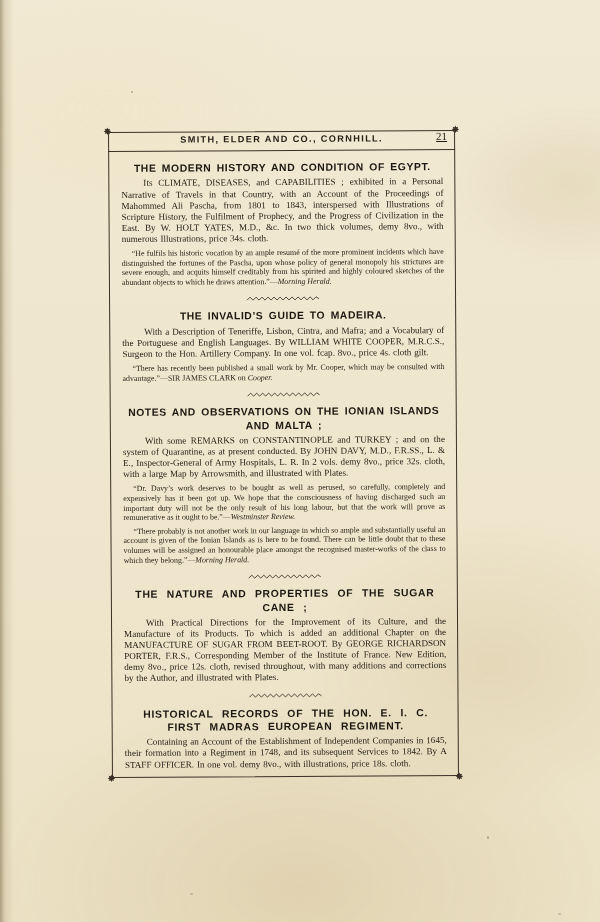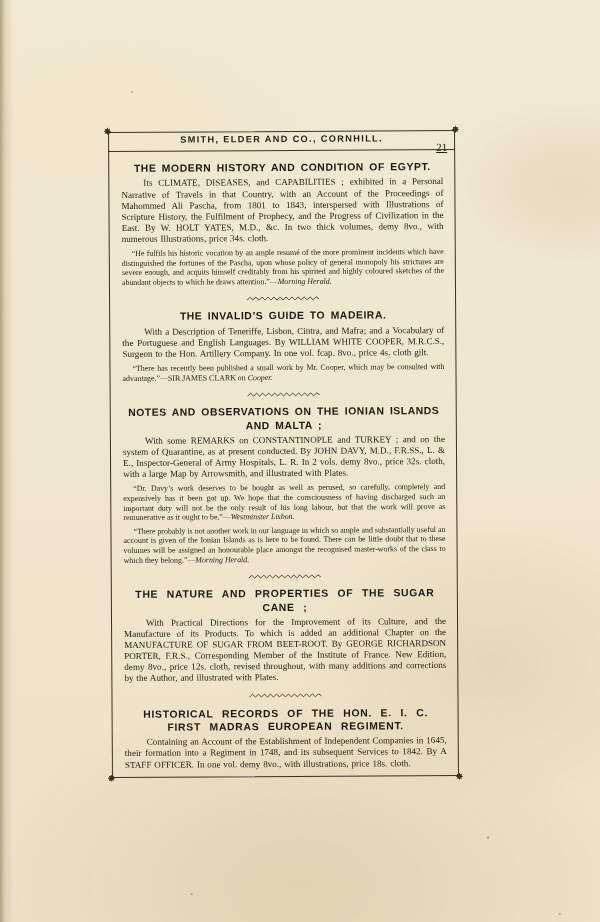--- a/index.html
+++ b/index.html
@@ -84,21 +84,21 @@
     font-weight: bold;
     font-size: 9.2px;
     letter-spacing: 1.35px;
     color: #241d14;
     white-space: nowrap;
     margin-top: 1px;
   }
   #page-number {
     position: absolute;
     right: 8px;
-    top: 11px;
+    top: 0;
     font-family: "Liberation Serif", serif;
     font-size: 11px;
     color: #241d14;
     text-decoration: underline;
   }
 
   #content {
     position: absolute;
     left: 0; right: 0;
     top: 21px;
@@ -206,21 +206,21 @@
 
     <div class="orn-divider">
       <svg width="74" height="7" viewBox="0 0 74 7" aria-hidden="true">
         <path d="M1 5 L4 2 L7 5 L10 2 L13 5 L16 2 L19 5 L22 2 L25 5 L28 2 L31 5 L34 2 L37 5 L40 2 L43 5 L46 2 L49 5 L52 2 L55 5 L58 2 L61 5 L64 2 L67 5 L70 2 L73 4" fill="none" stroke="#3a3026" stroke-width="0.85"></path>
       </svg>
     </div>
 
     <div class="entry">
       <h2 class="entry-title">NOTES AND OBSERVATIONS ON THE IONIAN ISLANDS AND MALTA ;</h2>
       <p class="blurb">With some REMARKS on CONSTANTINOPLE and TURKEY ; and on the system of Quarantine, as at present conducted. By JOHN DAVY, M.D., F.R.SS., L. &amp; E., Inspector-General of Army Hospitals, L. R. In 2 vols. demy 8vo., price 32s. cloth, with a large Map by Arrowsmith, and illustrated with Plates.</p>
-      <p class="quote"><span>“Dr. Davy’s work deserves to be bought as well as perused, so carefully, completely and expensively has it been got up. We hope that the consciousness of having discharged such an important duty will not be the only result of his long labour, but that the work will prove as remunerative as it ought to be.”—</span><i>Westminster Lisbon.</i></p>
+      <p class="quote"><span>“Dr. Davy’s work deserves to be bought as well as perused, so carefully, completely and expensively has it been got up. We hope that the consciousness of having discharged such an important duty will not be the only result of his long labour, but that the work will prove as remunerative as it ought to be.”—</span><i>Westminster Review.</i></p>
       <p class="quote"><span>“There probably is not another work in our language in which so ample and substantially useful an account is given of the Ionian Islands as is here to be found. There can be little doubt that to these volumes will be assigned an honourable place amongst the recognised master-works of the class to which they belong.”—</span><i>Morning Herald.</i></p>
     </div>
 
     <div class="orn-divider">
       <svg width="74" height="7" viewBox="0 0 74 7" aria-hidden="true">
         <path d="M1 5 L4 2 L7 5 L10 2 L13 5 L16 2 L19 5 L22 2 L25 5 L28 2 L31 5 L34 2 L37 5 L40 2 L43 5 L46 2 L49 5 L52 2 L55 5 L58 2 L61 5 L64 2 L67 5 L70 2 L73 4" fill="none" stroke="#3a3026" stroke-width="0.85"></path>
       </svg>
     </div>
 
     <div class="entry">

